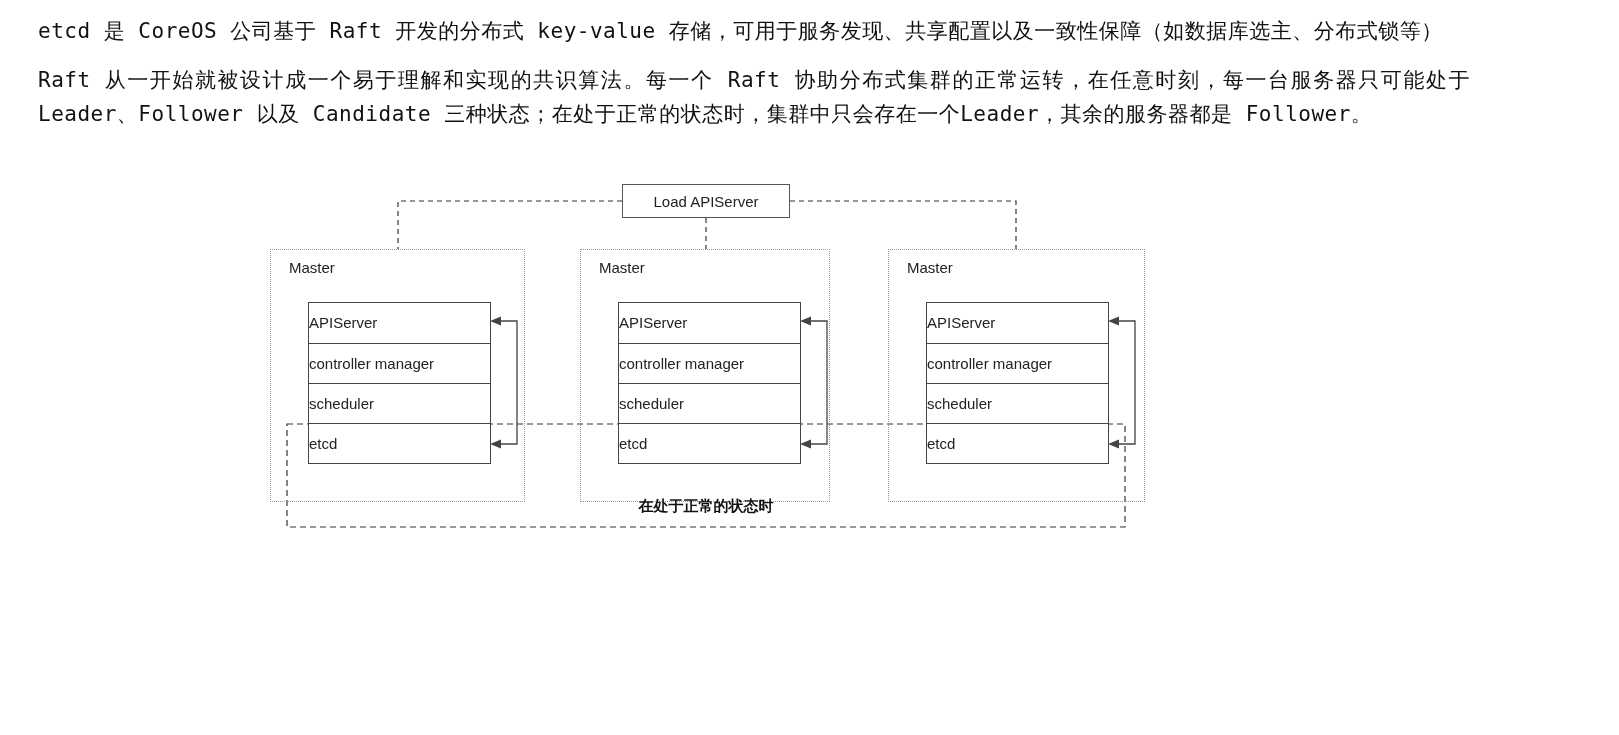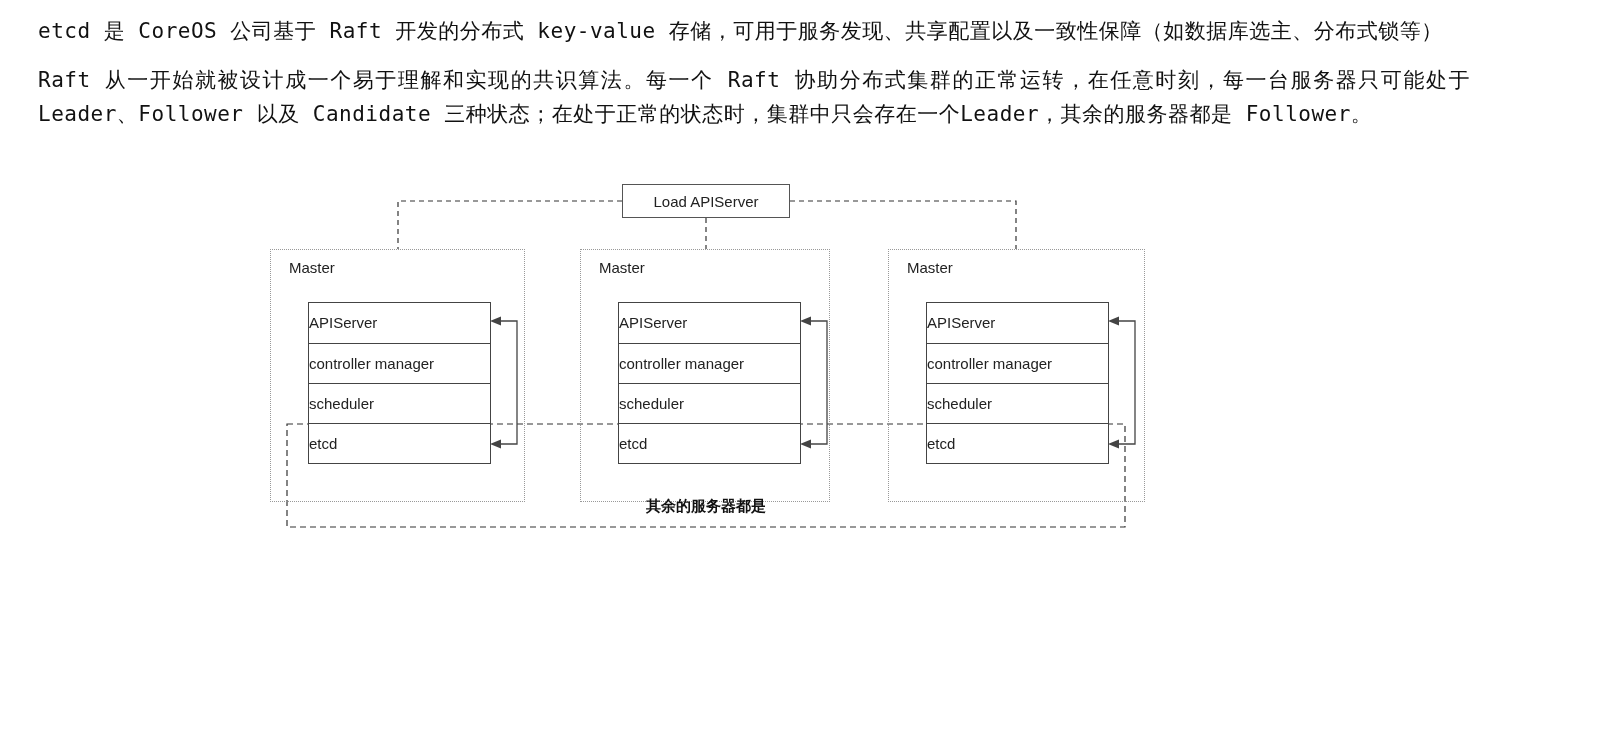--- a/index.html
+++ b/index.html
@@ -146,14 +146,14 @@
   <div class="master master-3">
     <span class="master-label">Master</span>
     <div class="stack">
       <div class="row">APIServer</div>
       <div class="row">controller manager</div>
       <div class="row">scheduler</div>
       <div class="row">etcd</div>
     </div>
   </div>
 
-  <div class="cluster-label">其余的服务器都是</div>
+  <div class="cluster-label">在处于正常的状态时</div>
 </div>
 
 </body></html>

